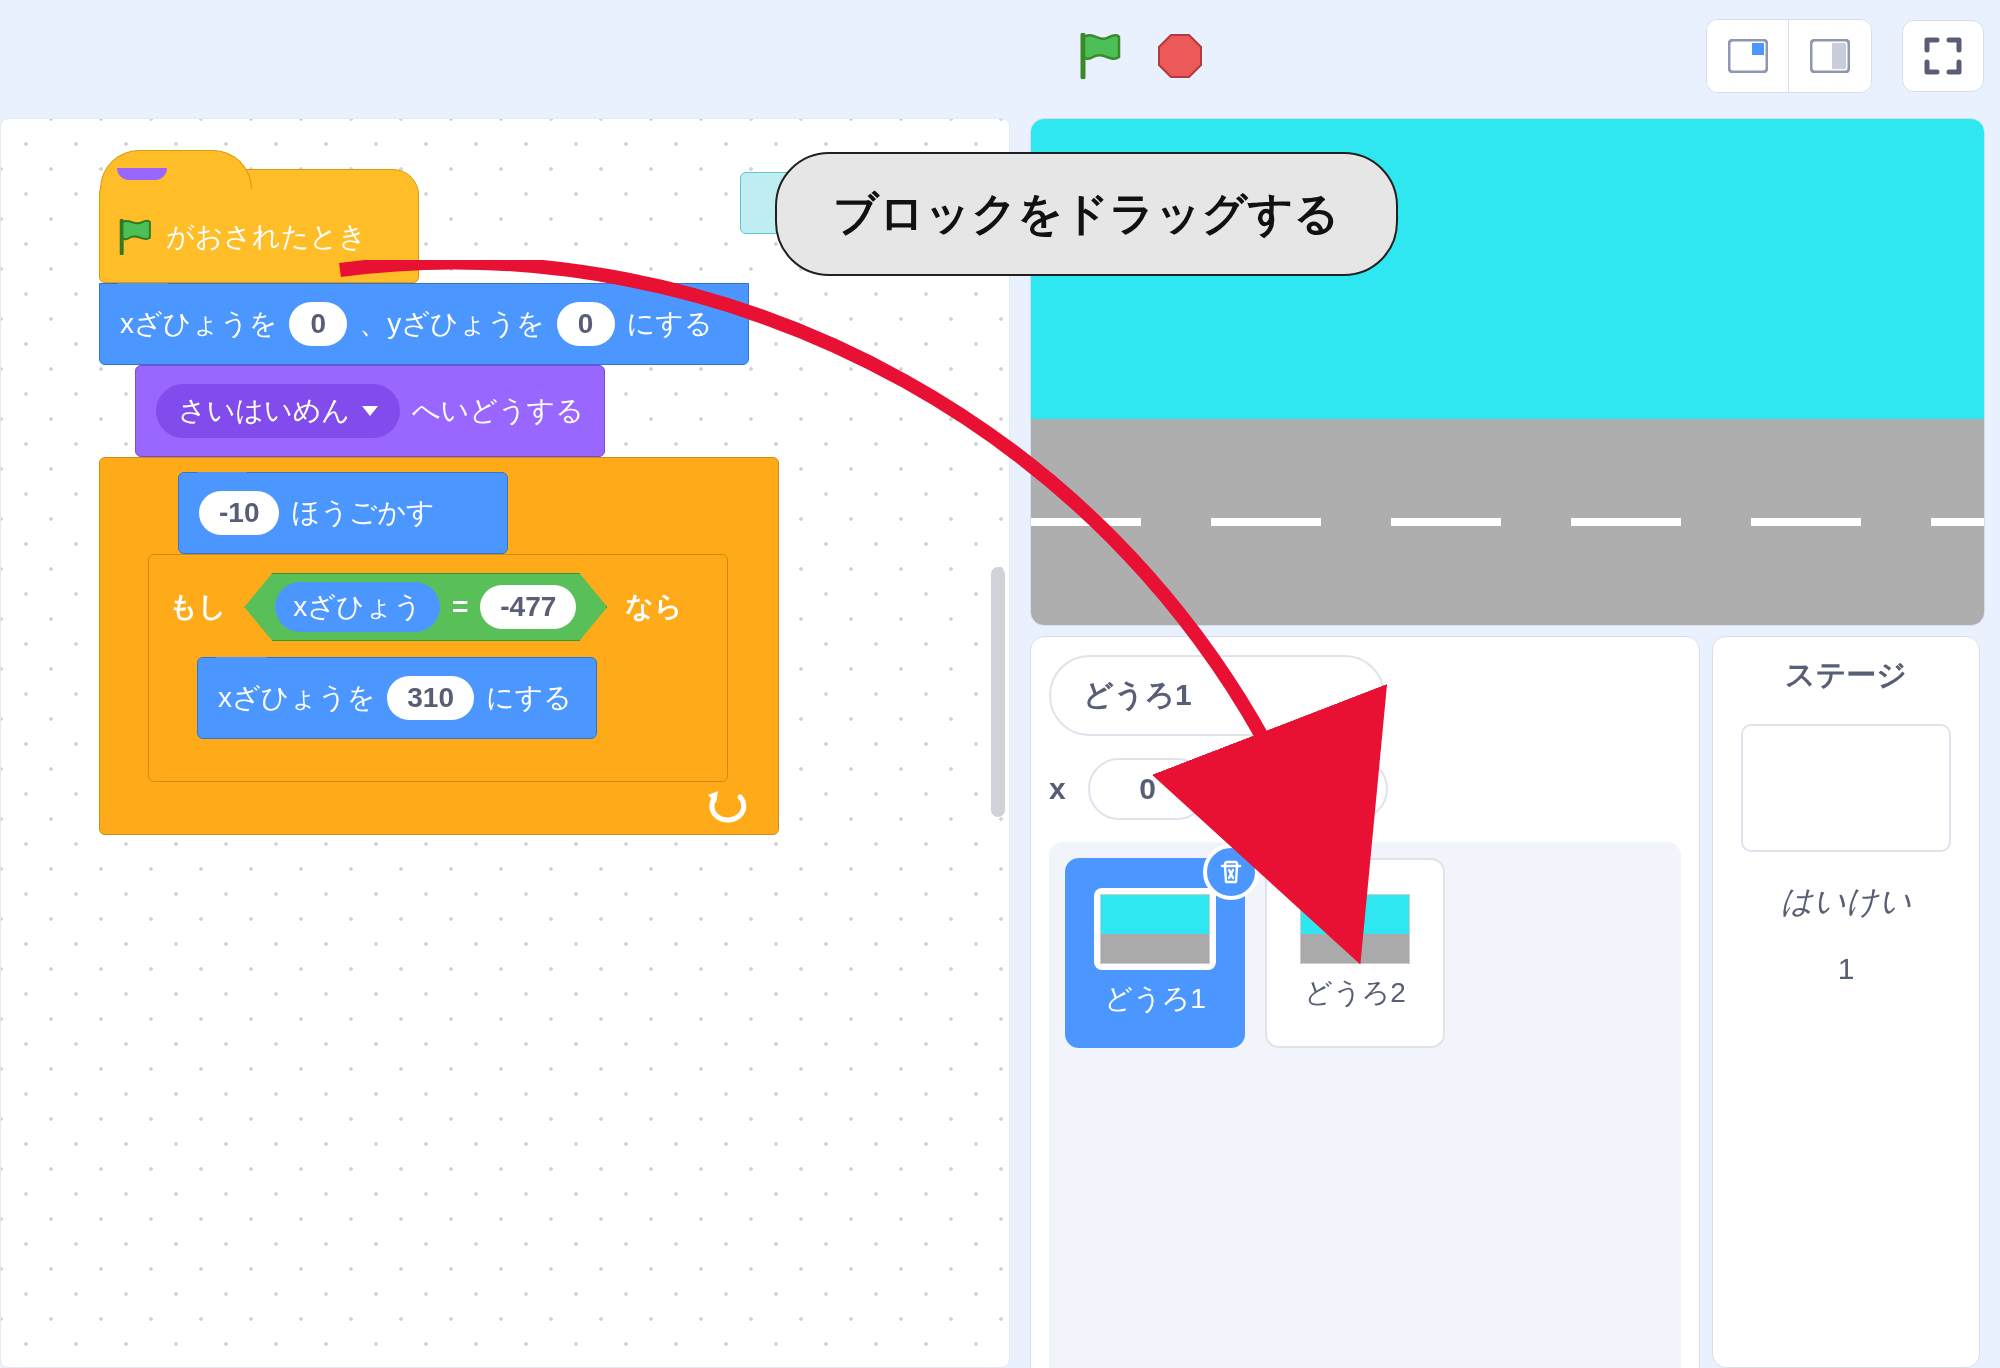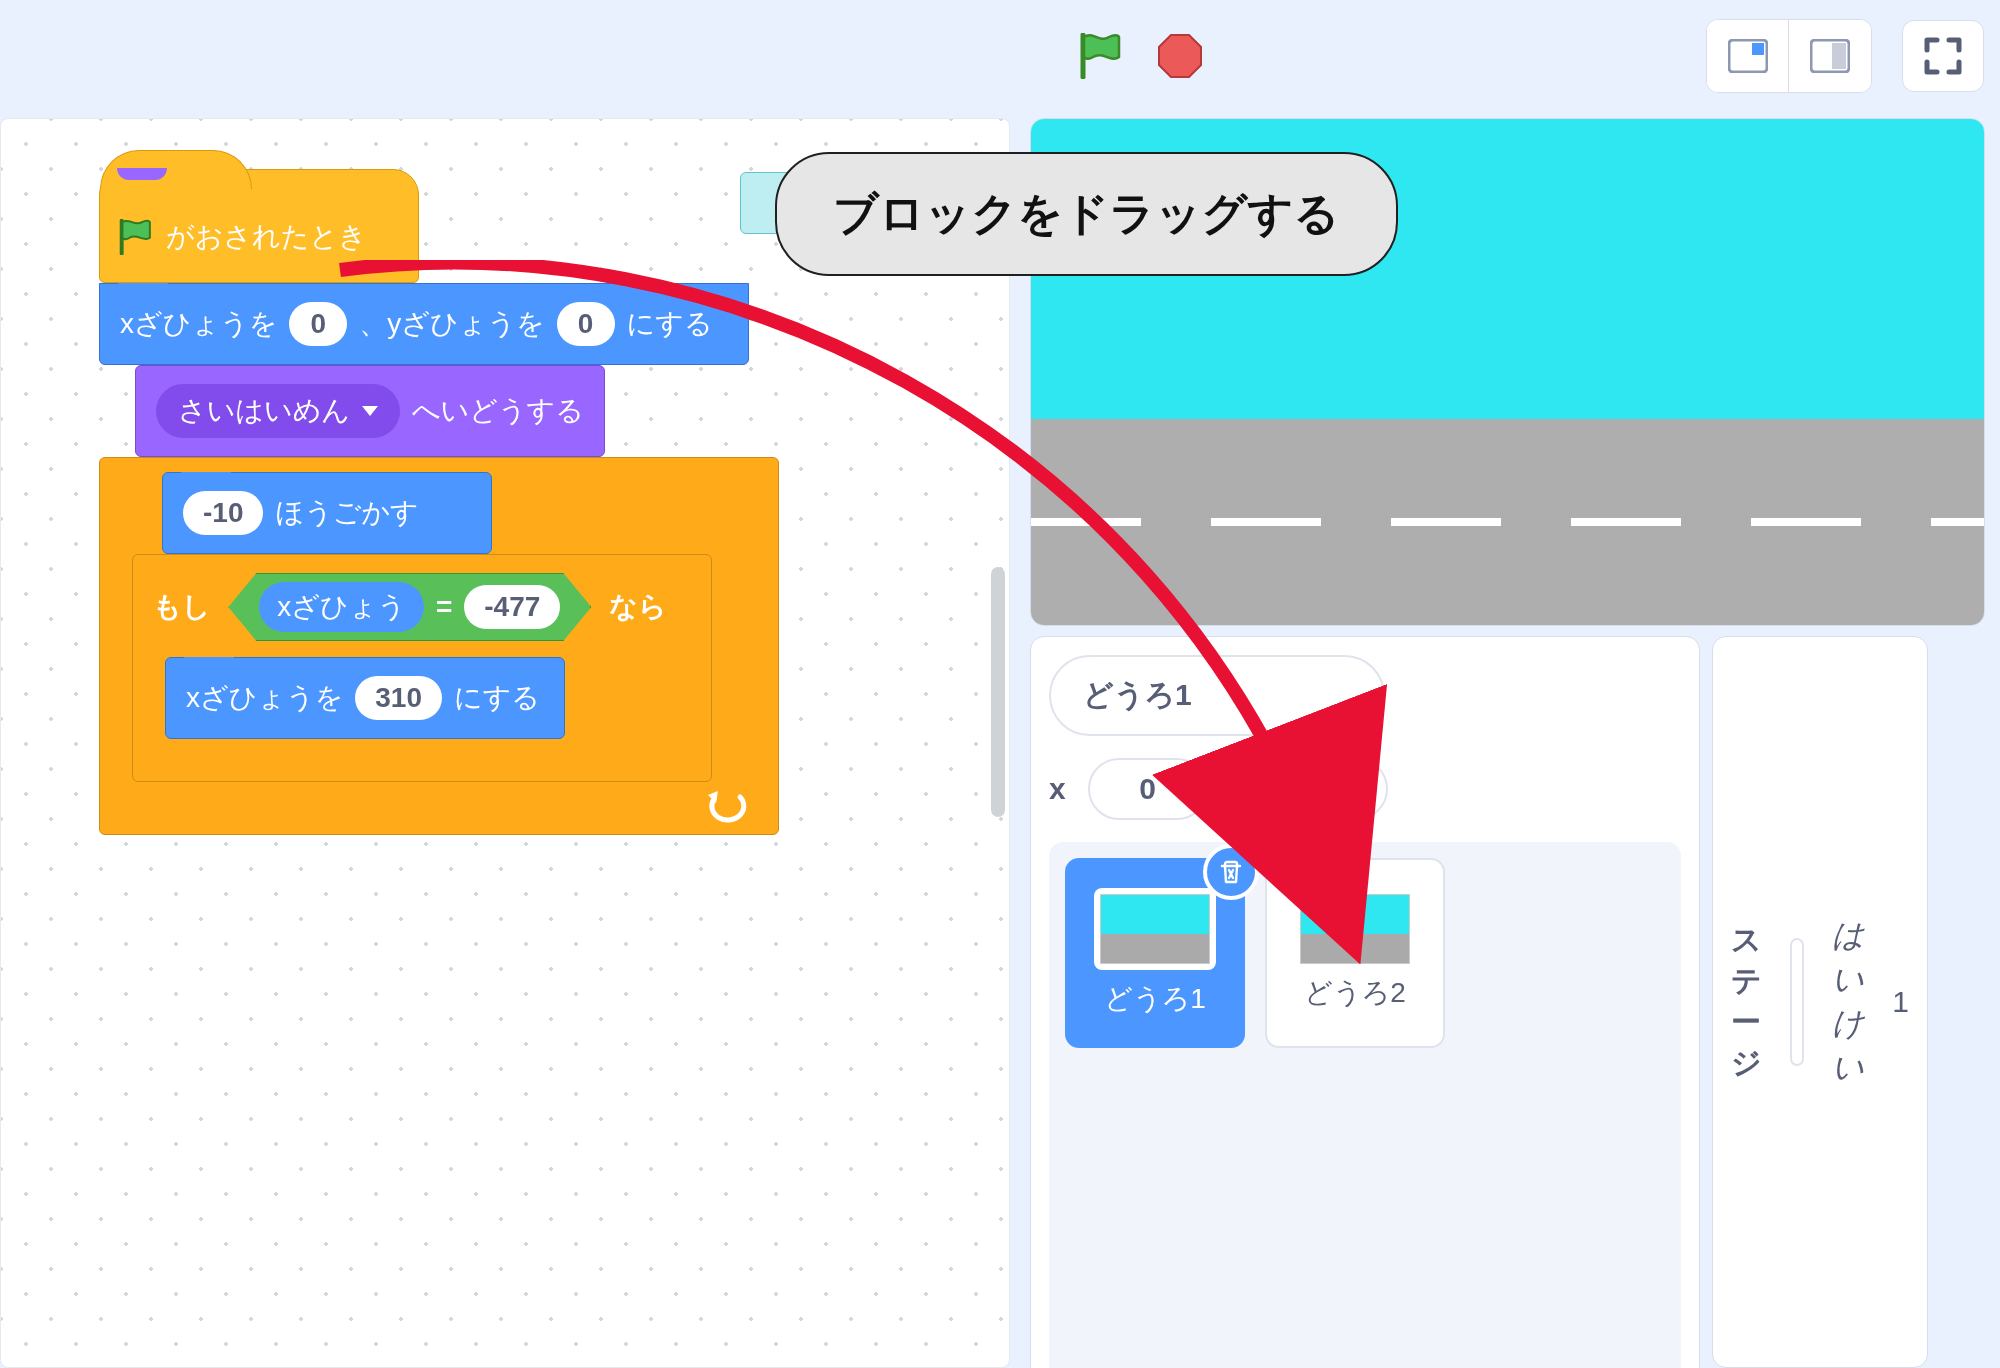--- a/index.html
+++ b/index.html
@@ -123,21 +123,21 @@
 
 .cblock {
   background:#ffab19;
   border:1px solid #cf8b17;
   border-radius:6px;
   position:relative;
   padding: 14px 0 0 0;
   width: 680px;
 }
 .cblock .c-label { padding: 4px 20px 16px 20px; font-weight:600;}
-.cblock .c-body { margin-left:32px; }
+.cblock .c-body { margin-left:48px; }
 .cblock .c-bottom {
   height: 52px; position:relative;
   display:flex; justify-content:flex-end; align-items:center;
   padding-right:30px;
 }
 .loop-arrow svg { display:block; }
 .cblock.if-block { width: 580px; }
 .cblock.if-block .c-bottom { height: 42px; }
 
 
@@ -204,26 +204,26 @@
 .delete-badge {
   position:absolute; top:-18px; right:-18px;
   width:56px; height:56px; border-radius:50%;
   background:#4c97ff; border:4px solid #fff;
   display:flex; align-items:center; justify-content:center;
 }
 
 
 .stage-panel {
   position:absolute; top:636px; left:1712px;
-  width:216px; height:732px;
+  width:268px; height:732px;
   background:#fff;
   border:1px solid #d8dee9;
   border-radius:14px;
   padding:18px;
-  display:flex; flex-direction:row; align-items:center; gap:28px;
+  display:flex; flex-direction:column; align-items:center; gap:28px;
   color:#575e75;
 }
 .stage-panel h3 { font-size:30px; font-weight:700;}
 .stage-thumb {
   width:210px; height:128px;
   background:#fff; border:2px solid #dfe3eb; border-radius:10px;
 }
 .stage-panel .label { font-size:32px;font-style:italic; }
 .stage-panel .count { font-size:30px;}
 

